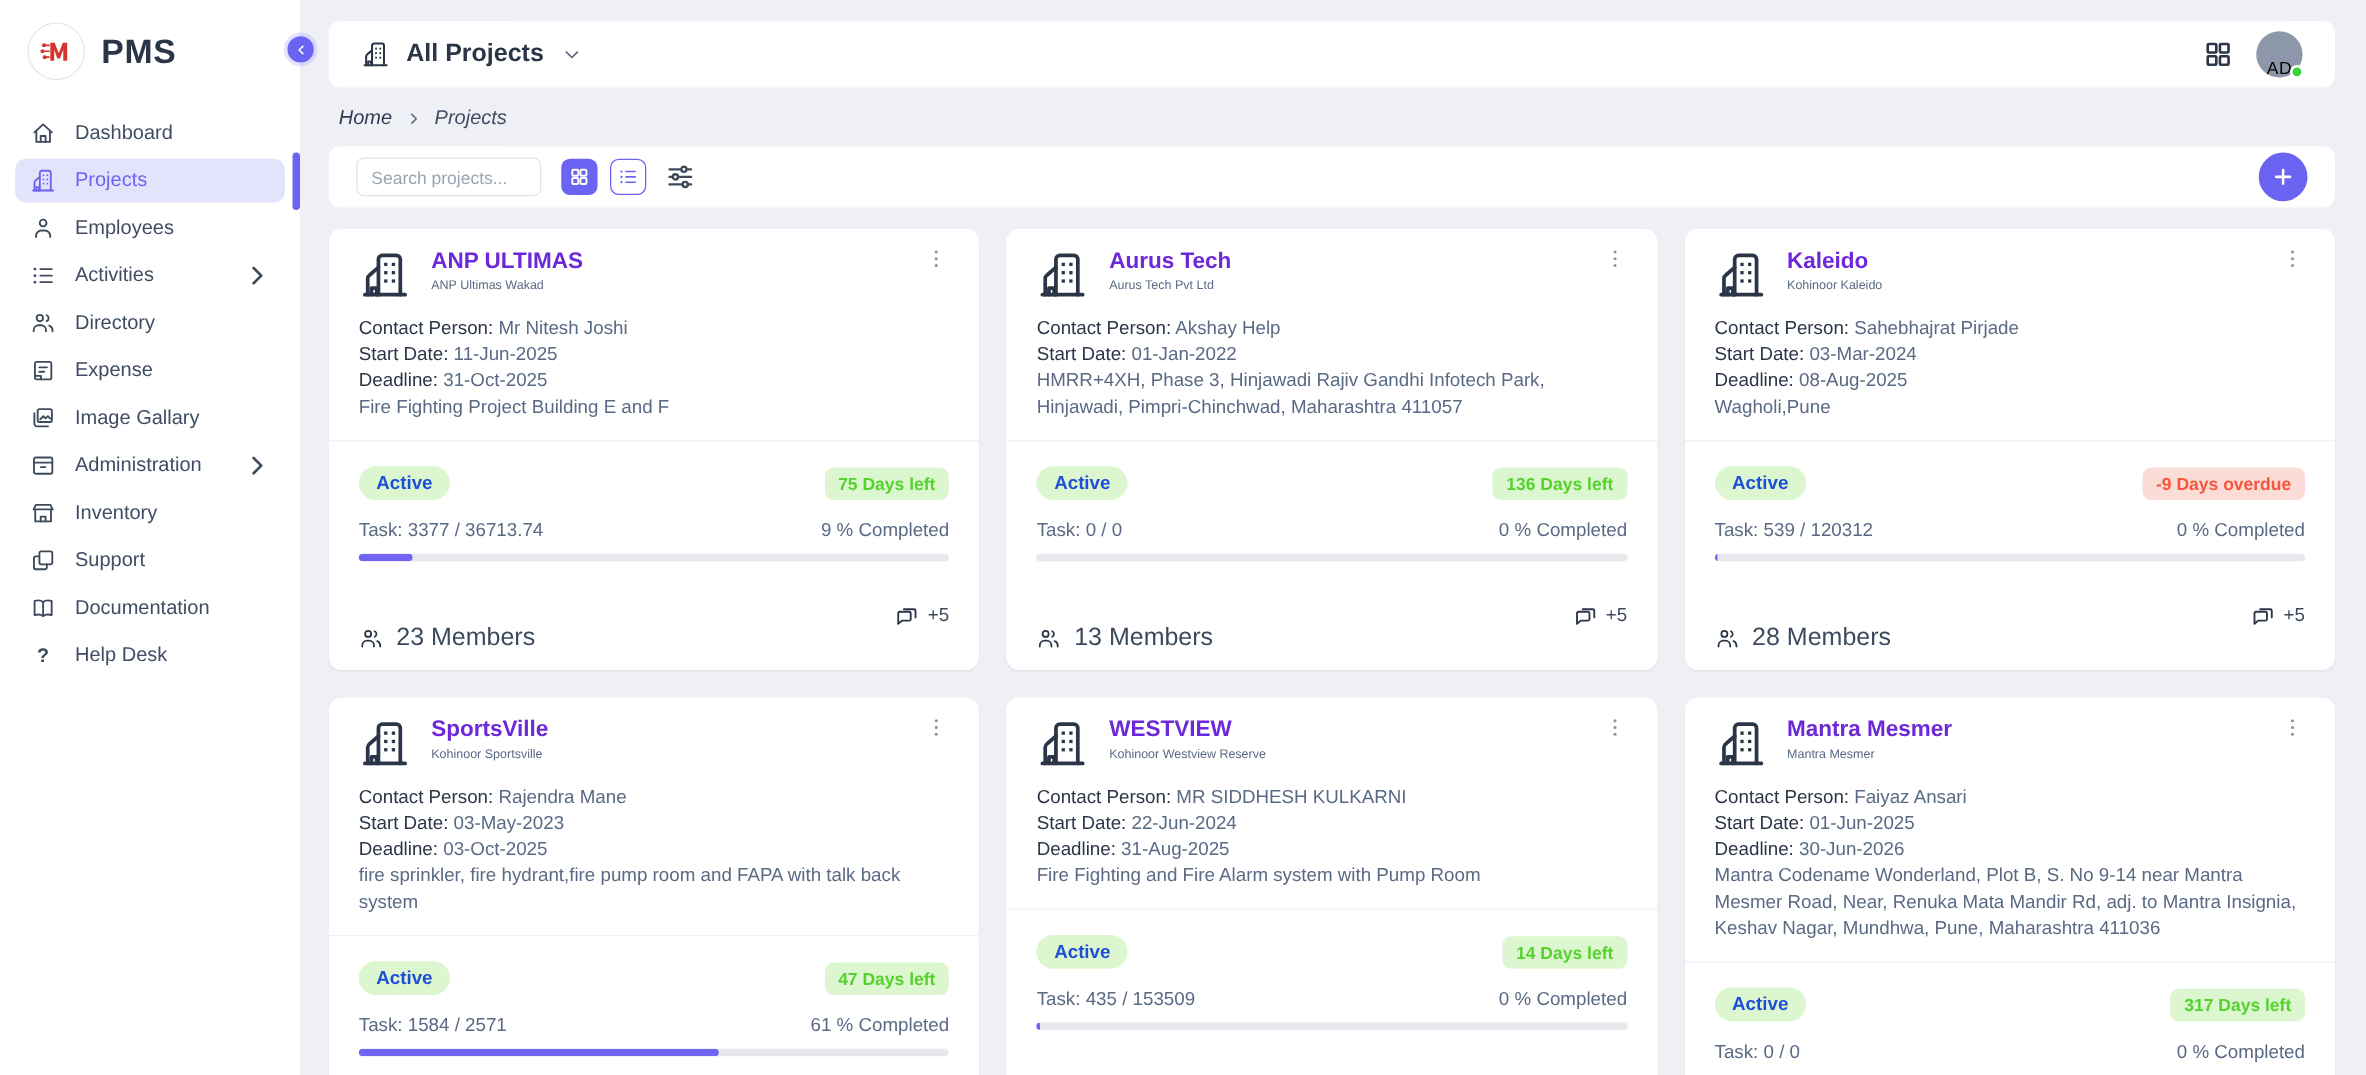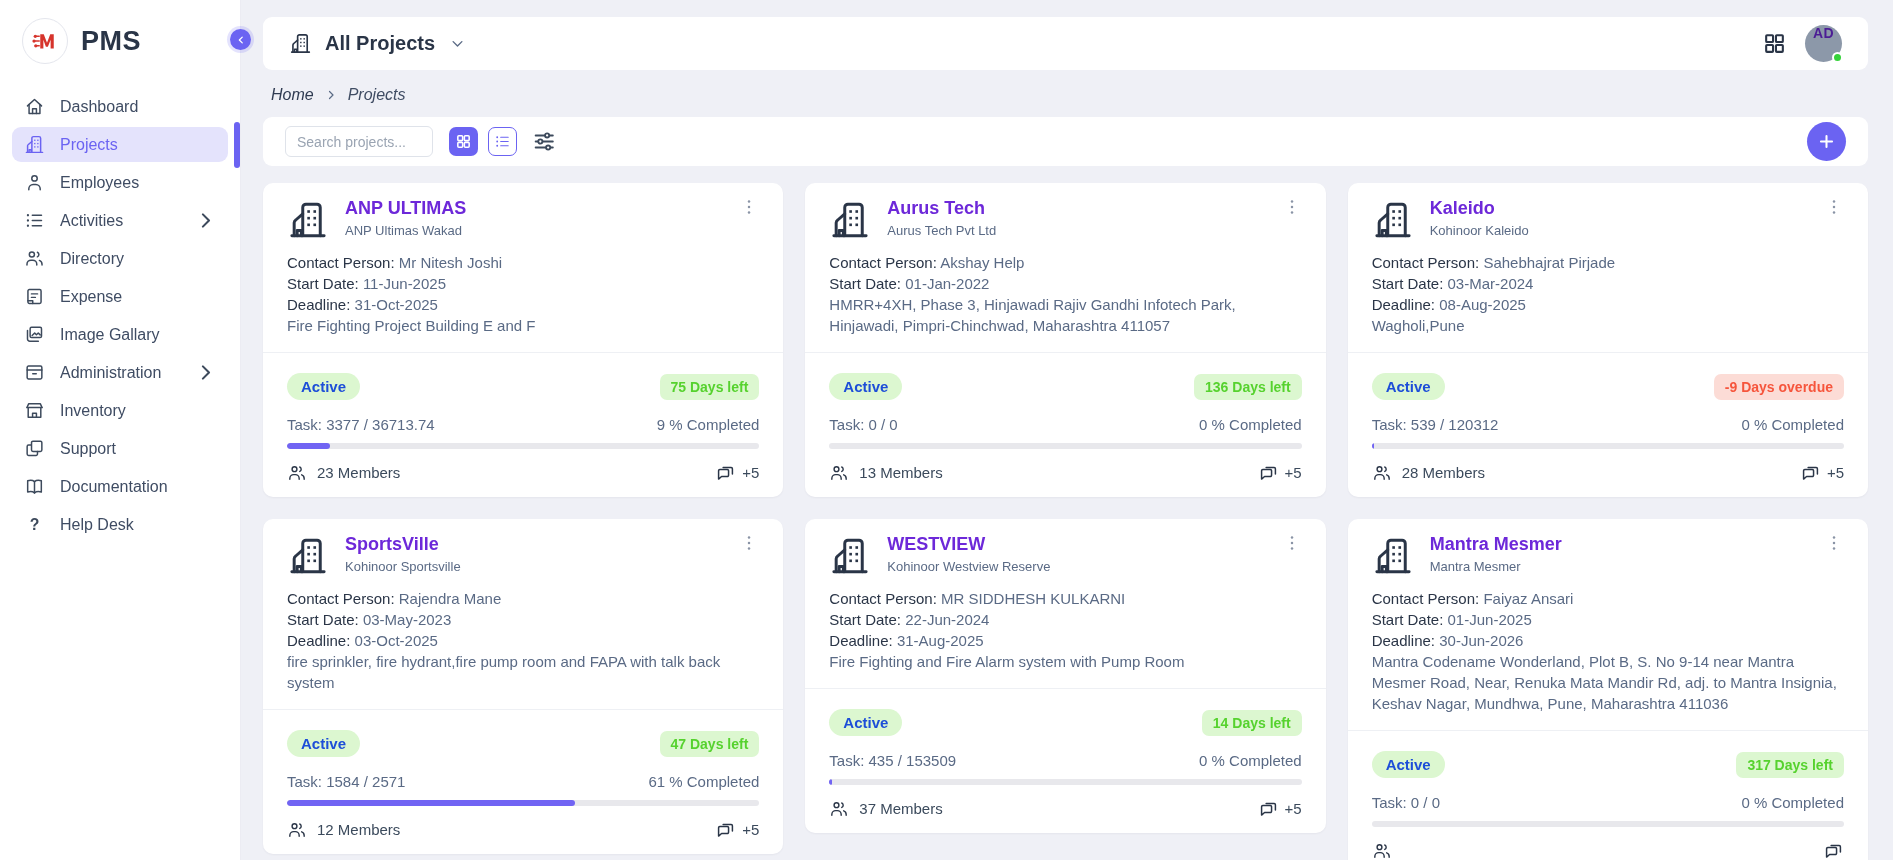--- a/index.html
+++ b/index.html
@@ -56,22 +56,22 @@
     height:53px; background:#fff; border-radius:9px;
     display:flex; align-items:center; padding:0 26px; gap:13px;
   }
   .topbar .bicon-sm { width:23px; height:23px; color:#2a3547; }
   .topbar-title { font-size:20px; font-weight:700; color:#2a3547; }
   .topbar .dd-chev { width:15px; height:15px; color:#5a6a85; margin-left:2px; cursor:pointer; }
   .topbar-right { margin-left:auto; display:flex; align-items:center; gap:18px; }
   .apps-btn { background:none; border:none; cursor:pointer; width:25px; height:25px; color:#2a3547; }
   .avatar {
     position:relative; width:37px; height:37px; border-radius:50%;
-    background:#8c98a9; color:#4c1d95; font-size:14px; font-weight:700;
-    display:flex; align-items:flex-start; justify-content:center; cursor:pointer; letter-spacing:.3px;
+    background:#8c98a9; color:#000000; font-size:14px; font-weight:400;
+    display:flex; align-items:flex-end; justify-content:center; cursor:pointer; letter-spacing:.3px;
   }
   .avatar .status-dot {
     position:absolute; right:-1px; bottom:-1px; width:11px; height:11px;
     border-radius:50%; background:#35d23a; border:2px solid #fff;
   }
 
   .breadcrumb { display:flex; align-items:center; gap:11px; margin:16px 0 0 8px; font-size:16px;font-style:italic; }
   .breadcrumb .bc-home { color:#2f3b52; cursor:pointer; }
   .breadcrumb .bc-sep { width:12px; height:12px; color:#5a6a85; }
   .breadcrumb .bc-cur { color:#3f4c63; }
@@ -107,38 +107,38 @@
     gap:22px; align-items:start;
   }
   .card {
     background:#fff; border-radius:10px; padding:14px 24px 14px;
     box-shadow:0 1px 2px rgba(30,30,60,.05);
   }
   .card-head { display:flex; align-items:flex-start; gap:16px; }
   .bicon { width:42px; height:42px; color:#2a3547; margin-top:2px; }
   .titles { min-width:0; }
   .proj-title { font-size:18px; font-weight:700; color:#6d28d9; line-height:1.25; }
-  .proj-sub { font-size:13px; color:#5a6a85; margin-top:3px; }
+  .proj-sub { font-size:10px; color:#5a6a85; margin-top:3px; }
   .dots-btn { margin-left:auto; background:none; border:none; cursor:pointer; width:20px; height:20px; color:#8a94a6; padding:0; }
   .details { margin-top:11px; font-size:15px; color:#5a6a85; line-height:21px; }
   .details .lbl { color:#2a3547; font-weight:400; }
   .divider { height:1px; background:#eef0f4; margin:16px -24px 0; }
   .badge-row { display:flex; justify-content:space-between; align-items:center; margin-top:20px; }
   .badge-active {
     background:#dcf7d0; color:#1d4ed8; font-size:15px; font-weight:700;
     padding:5px 14px; border-radius:999px;
   }
   .badge-days { font-size:14px; font-weight:700; padding:5px 11px; border-radius:7px; }
   .badge-days.green { background:#dcf7d0; color:#56d22e; }
   .badge-days.red   { background:#fcdcd6; color:#f6553c; }
   .task-row { display:flex; justify-content:space-between; margin-top:16px; font-size:15px; color:#5a6a85; }
   .progress { margin-top:10px; height:6px; background:#e8e8ec; border-radius:4px; overflow:hidden; }
   .progress .fill { height:100%; background:#7164f3; border-radius:4px; }
   .foot { display:flex; justify-content:space-between; align-items:center; margin-top:13px; }
-  .members { display:flex; align-items:center; gap:10px; font-size:15px; color:#3b4a5c; }
+  .members { display:flex; align-items:center; gap:10px; font-size:20px; color:#3b4a5c;margin-top:37px; }
   .members .icn { width:20px; height:20px; color:#2a3547; }
   .chat-btn { display:flex; align-items:center; gap:6px; background:none; border:none; cursor:pointer; font-size:15px; color:#3b4a5c; font-family:inherit; }
   .chat-btn .icn { width:21px; height:21px; color:#2a3547; }
 </style>
 </head>
 <body>
 
 <svg width="0" height="0" style="position:absolute" aria-hidden="true">
   <defs>
     <g id="stk" fill="none" stroke="currentColor" stroke-width="1.7" stroke-linecap="round" stroke-linejoin="round"></g>

